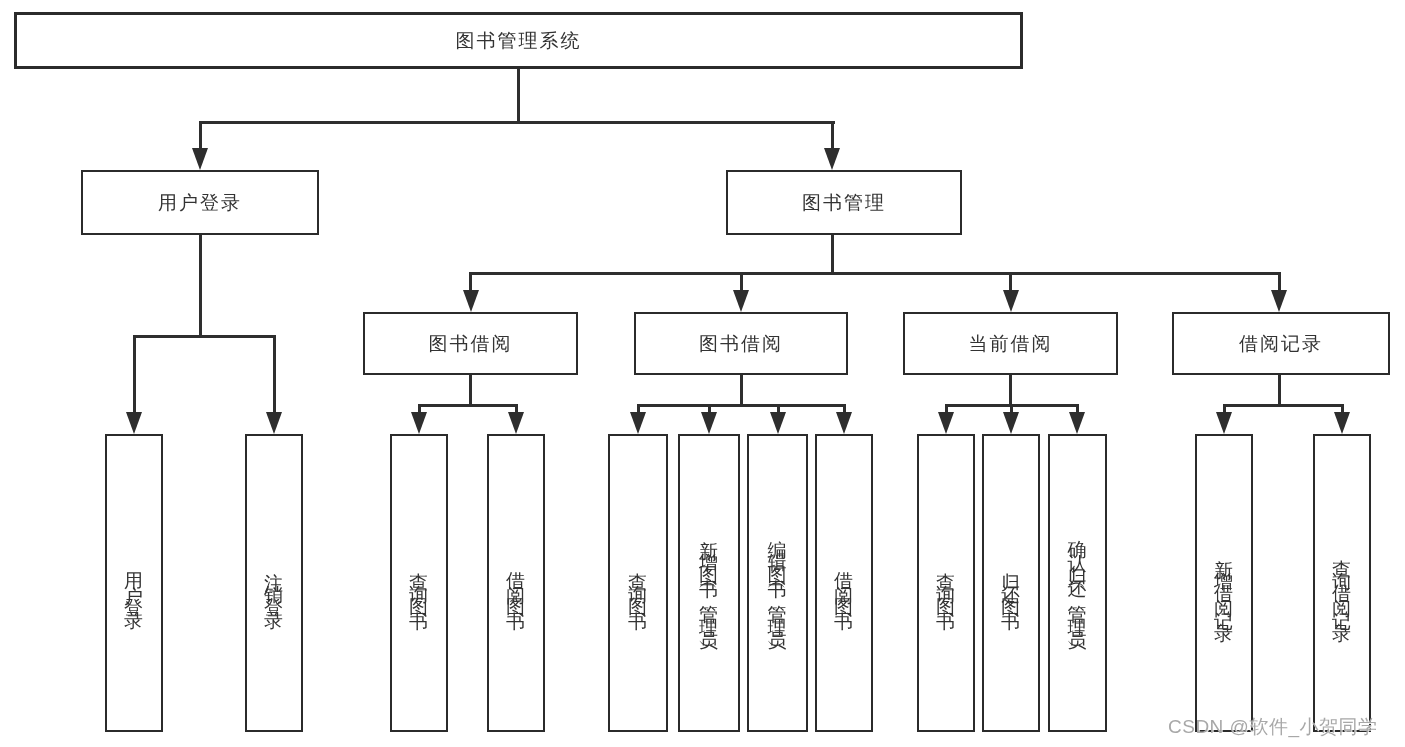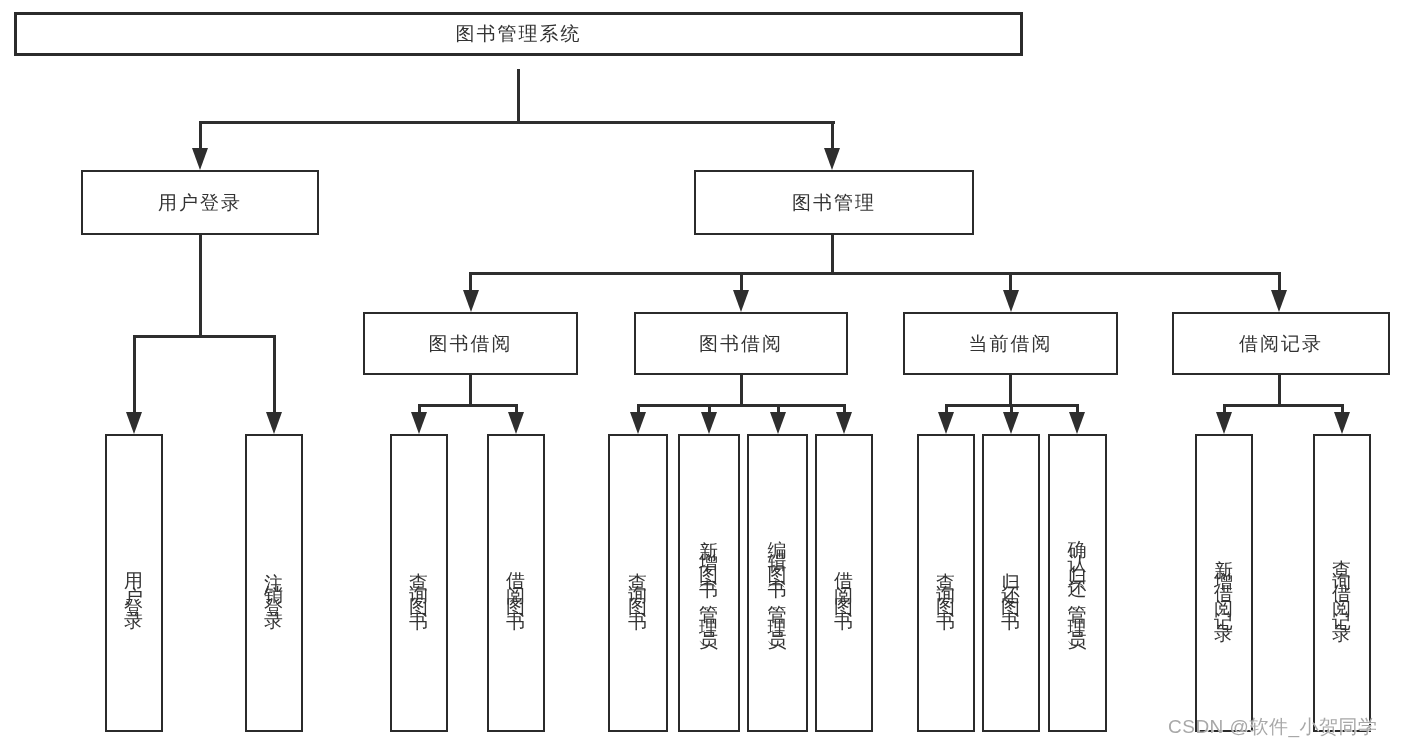--- a/index.html
+++ b/index.html
@@ -55,29 +55,29 @@
     text-shadow:1px 1px 0 rgba(255,255,255,.85);
     white-space:nowrap;
     z-index:5;
   }
 </style>
 </head>
 <body>
 
 <div class="canvas">
 
-  <div class="box h root" style="left:14px;top:12px;width:1009px;height:44px">
+  <div class="box h root" style="left:14px;top:12px;width:1009px;height:57px">
     <span>图书管理系统</span>
   </div>
 
   <div class="box h" style="left:81px;top:170px;width:238px;height:65px">
     <span>用户登录</span>
   </div>
 
-  <div class="box h" style="left:694px;top:170px;width:280px;height:65px">
+  <div class="box h" style="left:726px;top:170px;width:236px;height:65px">
     <span>图书管理</span>
   </div>
 
   <div class="box h" style="left:363px;top:312px;width:215px;height:63px">
     <span>图书借阅</span>
   </div>
 
   <div class="box h" style="left:634px;top:312px;width:214px;height:63px">
     <span>图书借阅</span>
   </div>

